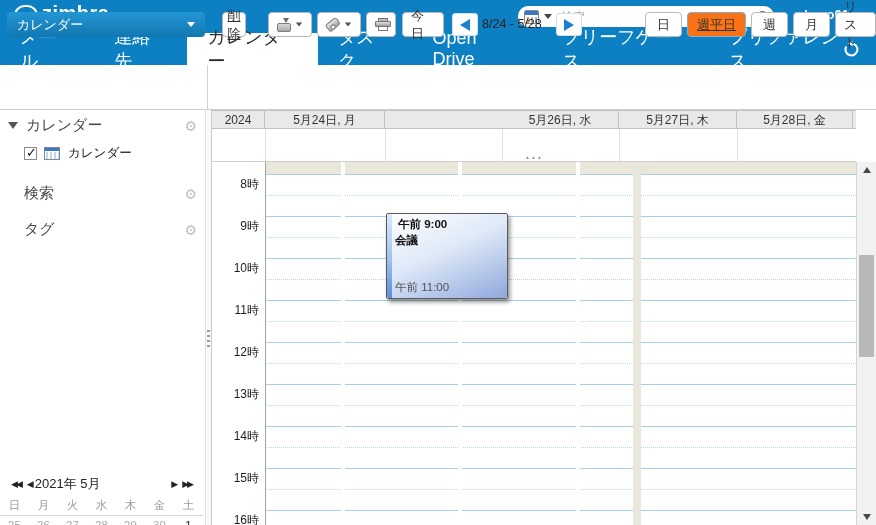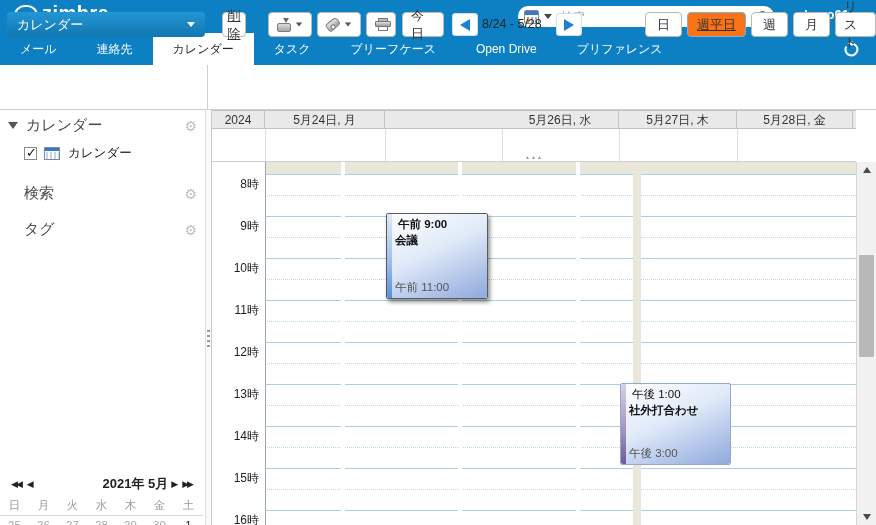--- a/index.html
+++ b/index.html
@@ -25,21 +25,21 @@
   .caret-dn { width:0; height:0; border-left:4px solid transparent; border-right:4px solid transparent; border-top:5px solid #444; margin-left:5px; }
   .search-input { border:none; outline:none; flex:1; font-style:italic; color:#8a8a8a; font-size:12px; margin-left:7px; font-family:inherit; background:transparent; }
   .search-input::placeholder { color:#9a9a9a; font-style:italic; }
   .mag { width:11px; height:11px; border:2px solid #555; border-radius:50%; position:relative; flex:0 0 auto; }
   .mag::after { content:""; position:absolute; width:2px; height:6px; background:#555; left:9px; top:8px; transform:rotate(-45deg); }
   .userblock { position:absolute; right:14px; top:7px; color:#fff; font-weight:bold; font-size:13px; display:flex; align-items:center; }
   .userblock .caret-dn { border-top-color:#fff; border-left-width:4px; border-right-width:4px; }
 
   
   .tabrow { position:absolute; left:0; top:33px; width:876px; height:32px; background:#0d80c4; display:flex; align-items:stretch; }
-  .tab { color:#fff; font-size:12px; padding:0 20px; display:flex; align-items:center; cursor:pointer;text-align:center; }
+  .tab { color:#fff; font-size:18px; padding:0 20px; display:flex; align-items:center; cursor:pointer; }
   .tab.active { background:#fff; color:#2b2b2b; }
   .refresh-btn { position:absolute; right:12px; top:4px; width:26px; height:24px; display:flex; align-items:center; justify-content:center; }
 
   
   .toolbar { position:absolute; left:0; top:65px; width:876px; height:45px; background:#fff; border-bottom:1px solid #cfcfcf; }
   .btn-new { position:absolute; left:7px; top:12px; width:198px; height:25px; border-radius:4px;
      background:linear-gradient(#2396d4,#1177b1); color:#fff; font-size:13px; display:flex; align-items:center; padding:0 10px; }
   .btn-new .caret-dn { border-top-color:#fff; margin-left:auto; }
   .tb-divider { position:absolute; left:207px; top:65px; width:1px; height:45px; background:#cfcfcf; }
   .btn { position:absolute; top:12px; height:25px; background:#fff; border:1px solid #b9b9b9; border-radius:4px;
@@ -79,21 +79,21 @@
   .ico-trash { width:14px; height:14px; position:relative; margin-right:9px; flex:0 0 auto; }
   .ico-trash .lid { position:absolute; left:0; top:1px; width:13px; height:2px; background:#8a8a8a; }
   .ico-trash .can { position:absolute; left:1.5px; top:4px; width:10px; height:9px; background:repeating-linear-gradient(90deg,#9a9a9a 0 2px,#d7d7d7 2px 4px); border:1px solid #777; border-radius:0 0 2px 2px; }
   .section-label { display:flex; align-items:center; padding:9px 8px 8px 24px; font-size:15px; color:#4a4a4a; }
   .section-label .gear { margin-left:auto; color:#c0c0c0; font-size:14px; }
   .zimlet-row { display:flex; align-items:center; padding:7px 8px 6px 8px; font-size:14px; color:#222; }
 
   
   .minical { position:absolute; left:0; top:362px; width:203px; border-bottom:1px solid #9a9a9a; padding-bottom:4px; background:#fff; }
   .mc-head { display:flex; align-items:center; font-size:13px; color:#222; padding:3px 8px 2px 8px; }
-  .mc-title { flex:1; text-align:right;font-weight:bold; }
+  .mc-title { flex:1; text-align:left; }
   .mc-arrow { font-size:9px; color:#222; padding:0 3px; letter-spacing:-2px; }
   .mc-table { width:100%; border-collapse:collapse; table-layout:fixed; }
   .mc-table td,.mc-table th { text-align:center; font-size:11.5px; padding:2.5px 0; font-weight:normal; }
   .mc-table th { color:#9a9a9a; border-bottom:1px solid #d8d8d8; }
   .mc-table td { color:#1e1e1e; }
   .mc-table td.m { color:#a8a8a8; }
 
   
   .sash { position:absolute; left:205px; top:110px; width:7px; height:415px; background:#fafafa; border-left:1px solid #e0e0e0; border-right:1px solid #c9c9c9; }
   .sash .dots { position:absolute; left:1px; top:220px; width:3px; height:18px;
@@ -165,22 +165,22 @@
     <div class="caret-dn"></div>
   </div>
 </div>
 
 <div class="tabrow">
   <div id="tabs" style="display:flex;">
       <div class="tab">メール</div>
       <div class="tab">連絡先</div>
       <div class="tab active">カレンダー</div>
       <div class="tab">タスク</div>
+      <div class="tab">Open Drive</div>
       <div class="tab">ブリーフケース</div>
-      <div class="tab">Open Drive</div>
       <div class="tab">プリファレンス</div>
     </div>
   <div class="refresh-btn">
     <svg width="17" height="17" viewBox="0 0 17 17">
       <path d="M8.5 2.4 A6 6 0 1 1 3.2 5.5" fill="none" stroke="#fff" stroke-width="2"></path>
       <path d="M9.5 0 L9.5 5 L4.8 2.6 Z" fill="#fff"></path>
     </svg>
   </div>
 </div>
 
@@ -334,36 +334,28 @@
     <div class="hline half" style="top: 327px;"></div>
     <div class="hour-label" style="top: 308px;">15時</div>
     <div class="hline" style="top: 348px;"></div>
     <div class="hour-label" style="top: 350px;">16時</div>
     <div class="gutter-line"></div>
     <div class="colgap" style="left: 12px;"></div>
     <div class="colgap" style="left: 129px;"></div>
     <div class="colgap" style="left: 246px;"></div>
     <div class="colgap" style="left: 364px;"></div>
     <div class="beige-filler"></div>
-    <div class="appt selected" style="left: 174px; top: 51px; width: 102px; height: 86px;">
+    <div class="appt selected" style="left: 174px; top: 51px; width: 122px; height: 86px;">
       <div class="body">
         <div class="bar blue"></div>
         <div class="line1 bold">午前 9:00</div>
         <div class="title">会議</div>
         <div class="end">午前 11:00</div>
       </div>
     </div>
-    <div class="appt plain" style="left: 408px; top: 221px; width: 111px; height: 82px;">
-      <div class="body">
-        <div class="bar purple"></div>
-        <div class="line1">午後 1:00</div>
-        <div class="title">社外打合わせ</div>
-        <div class="end">午後 3:00</div>
-      </div>
-    </div>
   </div>
 
 <div class="scrollbar">
   <div class="sb-arrow" style="top:0;">
       <div class="tri-up"></div>
     </div>
   <div class="sb-thumb" style="top:93px; height:102px;"></div>
   <div class="sb-arrow" style="bottom:0;">
       <div class="tri-down"></div>
     </div>

